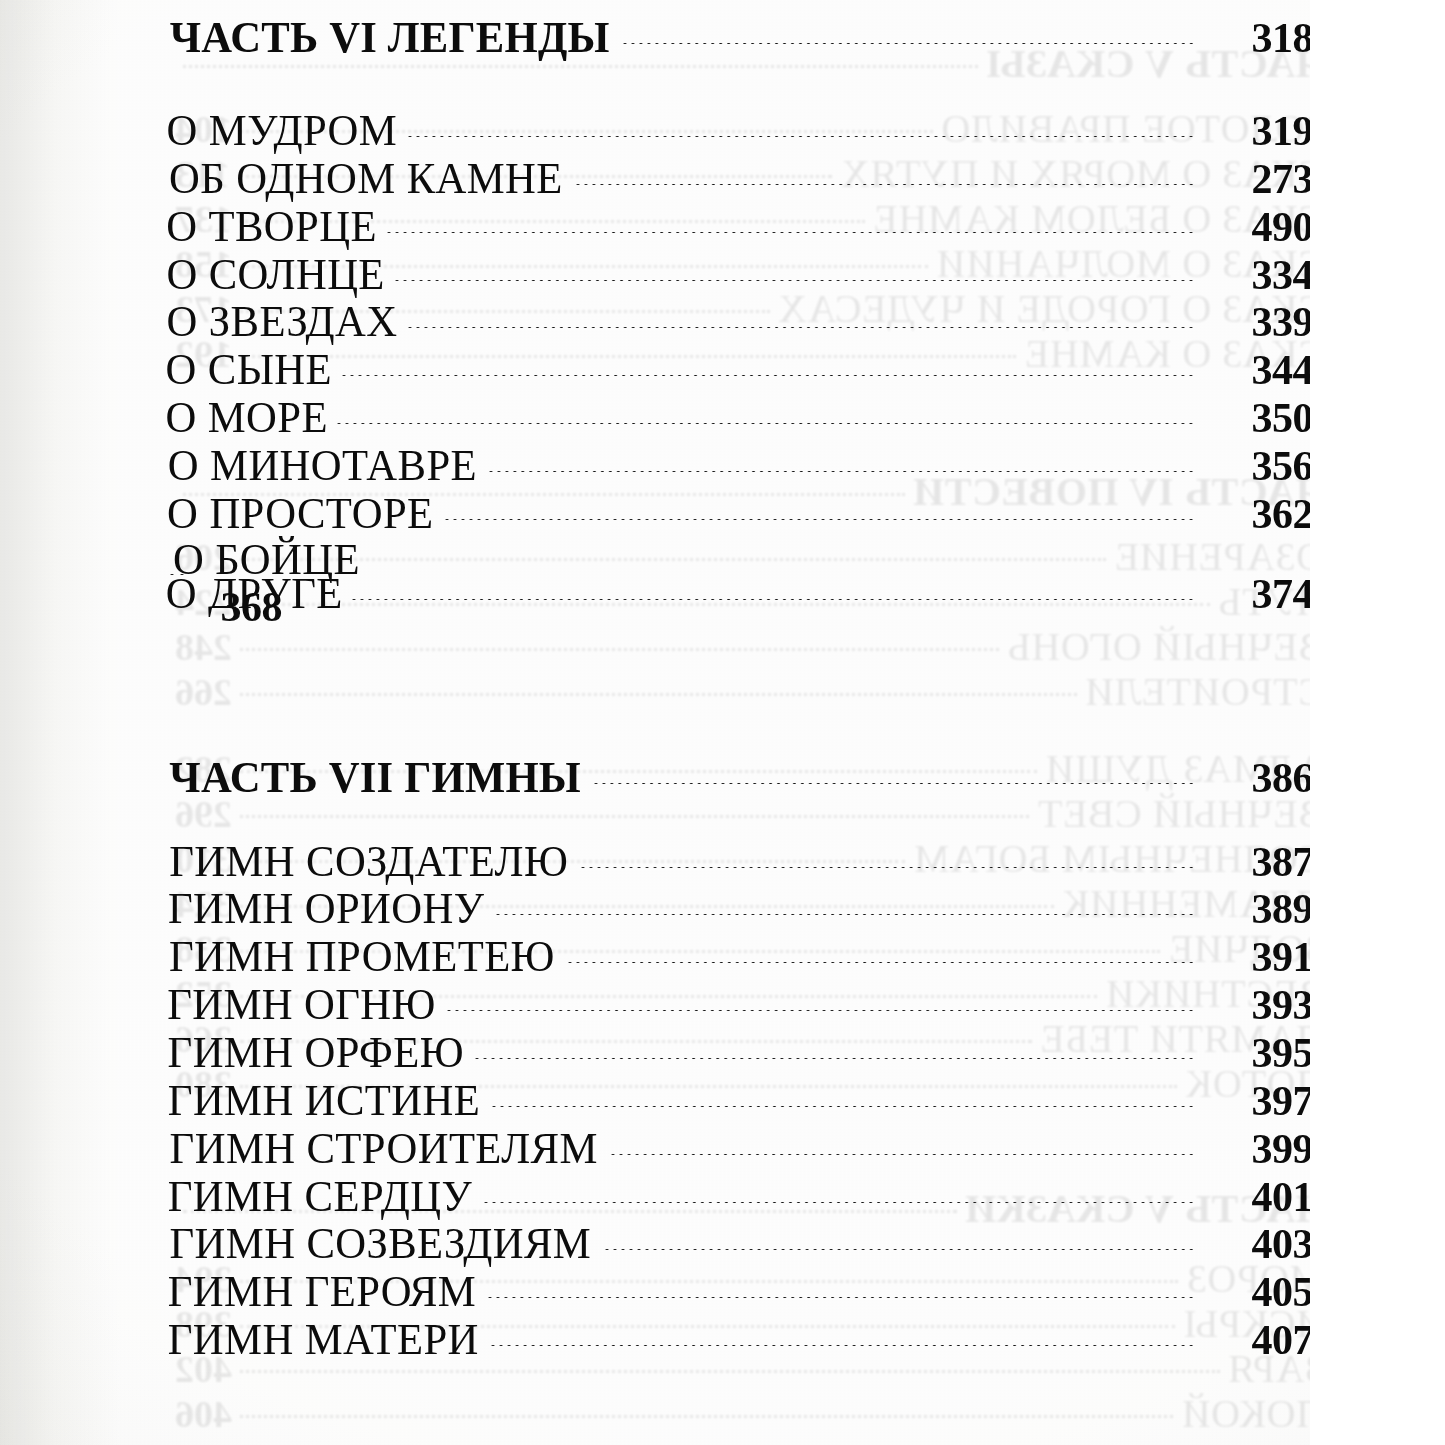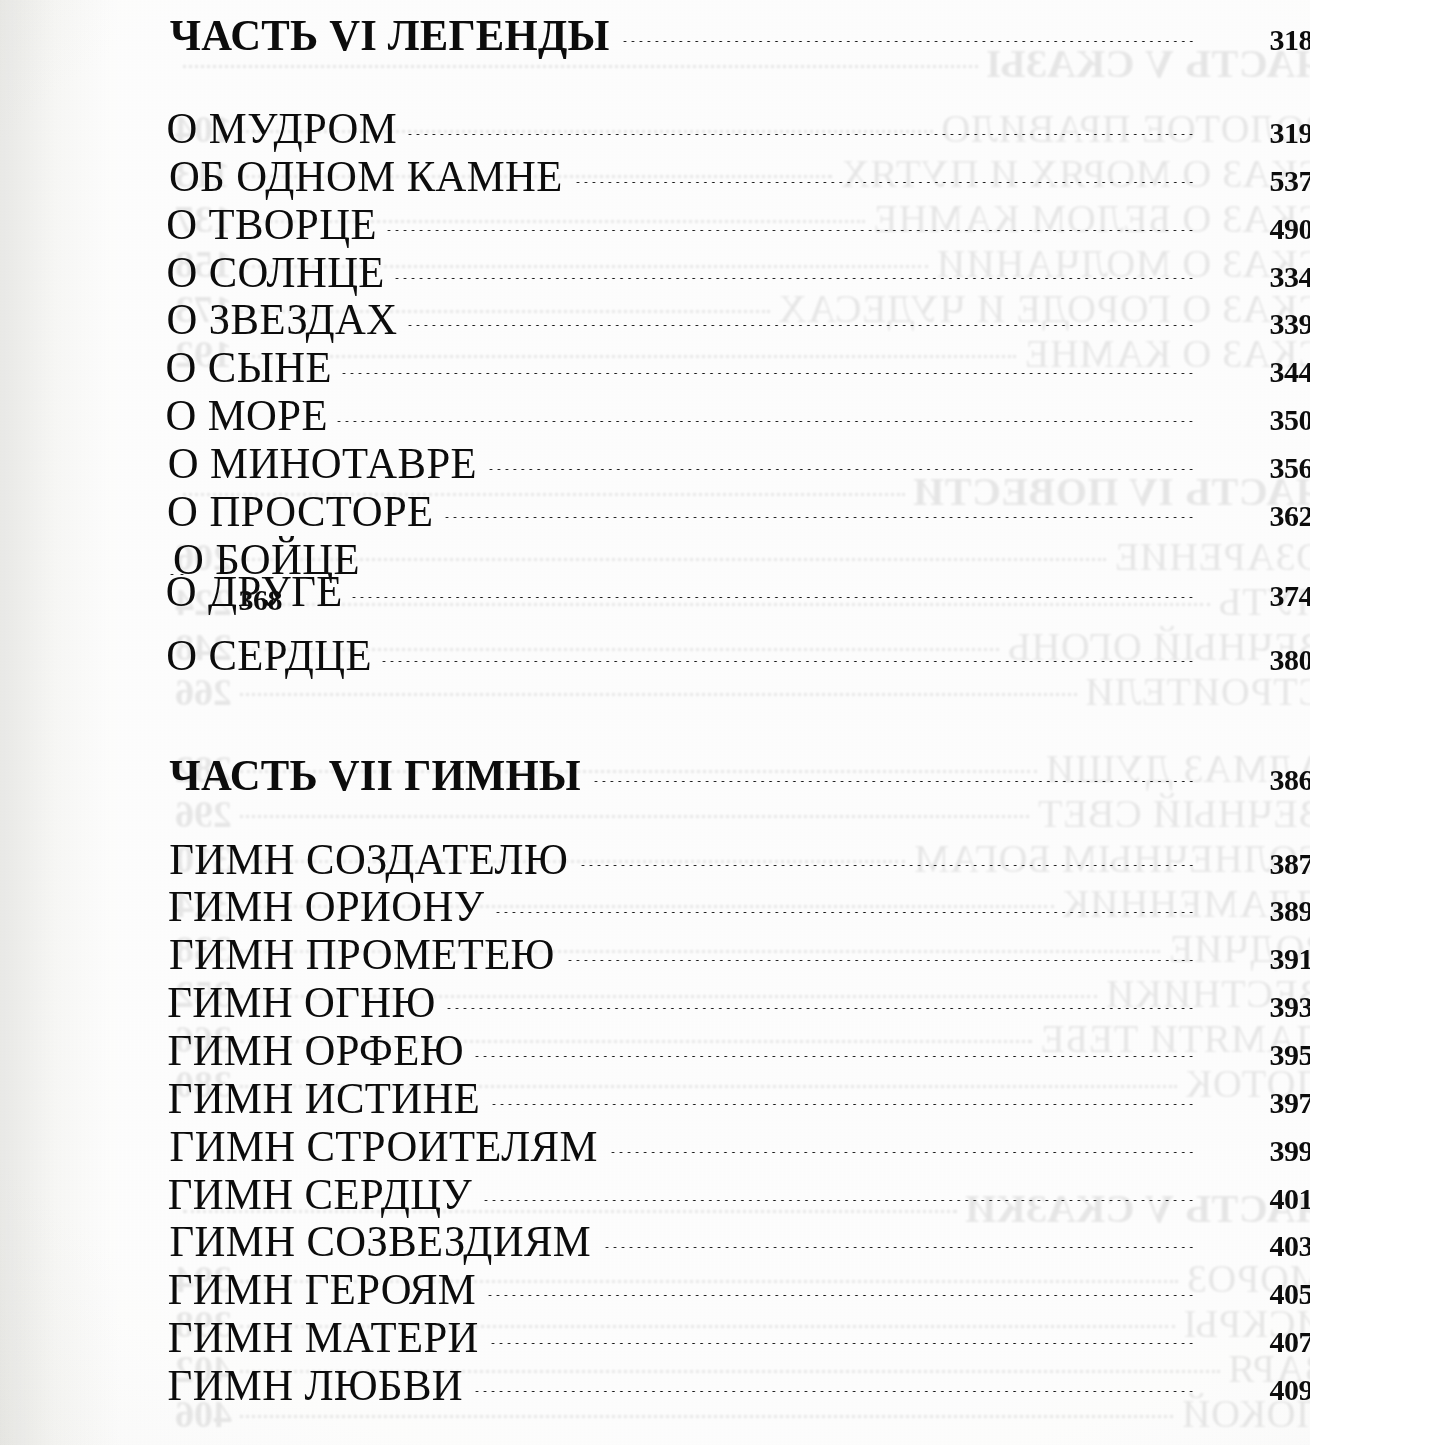--- a/index.html
+++ b/index.html
@@ -112,21 +112,21 @@
     overflow: hidden;
     min-width: 14px;
   }
   .row .leader::before {
     content: "";
     position: absolute;
     left: 0; right: 0; top: 0;
     border-bottom: 4px dotted #111;
   }
   .row .pg {
-    font-size: 30px;
+    font-size: 42px;
     font-weight: 700;
     letter-spacing: -0.5px;
     width: 112px;
     text-align: right;
     flex: 0 0 112px;
   }
 </style>
 </head>
 <body>
 
@@ -269,21 +269,21 @@
         <span class="pg">318</span>
       </div>
       <div class="row" style="top: 107px;">
         <span class="title">О МУДРОМ</span>
         <span class="leader"></span>
         <span class="pg">319</span>
       </div>
       <div class="row" style="top: 155px;">
         <span class="title">ОБ ОДНОМ КАМНЕ</span>
         <span class="leader"></span>
-        <span class="pg">537</span>
+        <span class="pg">273</span>
       </div>
       <div class="row" style="top: 203px;">
         <span class="title">О ТВОРЦЕ</span>
         <span class="leader"></span>
         <span class="pg">490</span>
       </div>
       <div class="row" style="top: 251px;">
         <span class="title">О СОЛНЦЕ</span>
         <span class="leader"></span>
         <span class="pg">334</span>
@@ -316,25 +316,20 @@
       <div class="row" style="top: 538px; flex-direction: column;">
         <span class="title">О БОЙЦЕ</span>
         <span class="leader"></span>
         <span class="pg">368</span>
       </div>
       <div class="row" style="top: 570px;">
         <span class="title">О ДРУГЕ</span>
         <span class="leader"></span>
         <span class="pg">374</span>
       </div>
-      <div class="row" style="top: 634px;">
-        <span class="title">О СЕРДЦЕ</span>
-        <span class="leader"></span>
-        <span class="pg">380</span>
-      </div>
       <div class="row section" style="top: 754px;">
         <span class="title">ЧАСТЬ VII ГИМНЫ</span>
         <span class="leader"></span>
         <span class="pg">386</span>
       </div>
       <div class="row" style="top: 838px;">
         <span class="title">ГИМН СОЗДАТЕЛЮ</span>
         <span class="leader"></span>
         <span class="pg">387</span>
       </div>
@@ -381,21 +376,16 @@
       <div class="row" style="top: 1268px;">
         <span class="title">ГИМН ГЕРОЯМ</span>
         <span class="leader"></span>
         <span class="pg">405</span>
       </div>
       <div class="row" style="top: 1316px;">
         <span class="title">ГИМН МАТЕРИ</span>
         <span class="leader"></span>
         <span class="pg">407</span>
       </div>
-      <div class="row" style="top: 1364px;">
-        <span class="title">ГИМН ЛЮБВИ</span>
-        <span class="leader"></span>
-        <span class="pg">409</span>
-      </div>
     </div>
 
   <div class="paper-grain"></div>
 </div>
 
 </body></html>

